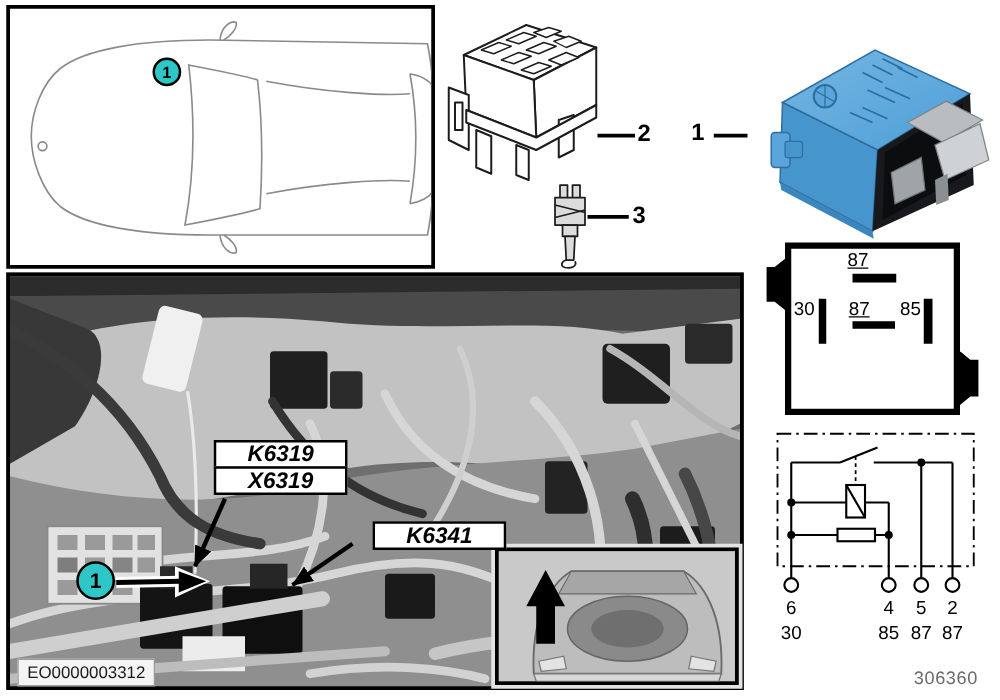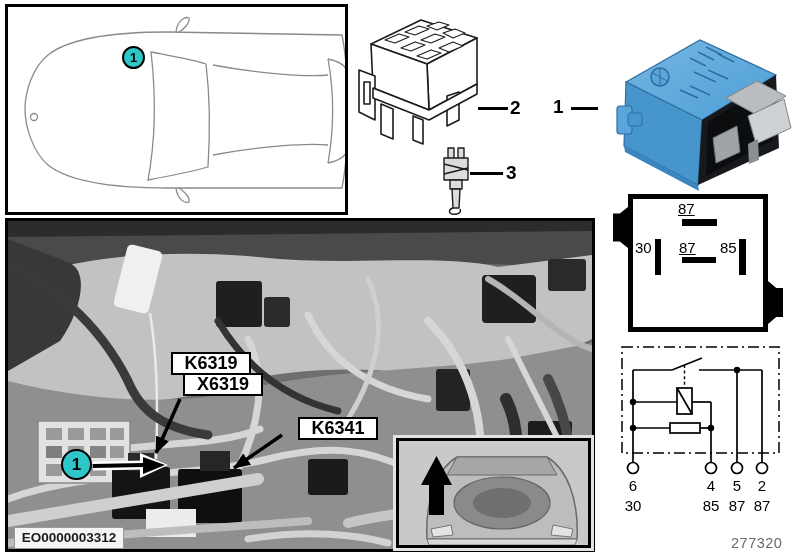--- a/index.html
+++ b/index.html
@@ -18,26 +18,26 @@
   .pin-diagram .bar{position:absolute;background:#000;}
   .pin-diagram .pinlabel{position:absolute;font-size:15px;color:#000;line-height:15px;}
   .pin-diagram .ul{text-decoration:underline;}
   .tab{position:absolute;background:#000;}
   .tab-left{left:-20px;top:8px;width:15px;height:41px;
       clip-path:polygon(100% 0,45% 16%,0 16%,0 84%,45% 84%,100% 100%);}
   .tab-right{right:-20px;top:82px;width:15px;height:43px;
       clip-path:polygon(0 0,55% 16%,100% 16%,100% 84%,55% 84%,0 100%);}
   
   .comp-label{position:absolute;z-index:6;}
-  .comp-label .cell{box-sizing:border-box;width:80px;height:23px;border:2px solid #000;
-      background:#fff;font-weight:bold;font-size:18px;line-height:19px;text-align:center;color:#000;}
-  .comp-label .cell + .cell{margin-top:-2px;margin-left:12px;}
+  .comp-label .cell{box-sizing:border-box;width:107px;height:23px;border:2px solid #000;
+      background:#fff;font-weight:bold;font-size:18px;line-height:19px;text-align:center;color:#000;font-style:italic;}
+  .comp-label .cell + .cell{margin-top:-2px;}
   .watermark{position:absolute;left:6px;top:306px;width:110px;height:22px;z-index:6;
       background:#f4f4f4;border:1px solid #9a9a9a;box-sizing:border-box;
-      font-size:13.5px;font-weight:bold;line-height:20px;text-align:center;color:#1a1a1a;}
+      font-size:13.5px;font-weight:normal;line-height:20px;text-align:center;color:#1a1a1a;}
   .inset{position:absolute;left:388px;top:217px;width:195px;height:110px;z-index:5;
       box-sizing:border-box;border:3px solid #000;background:#c9c9c9;box-shadow:0 0 0 3px #e3e3e3;}
   .doc-number{position:absolute;left:731px;top:535px;font-size:14.5px;color:#6a6a6a;letter-spacing:.5px;}
   svg{display:block;}
   svg text{font-family:"Liberation Sans",sans-serif;}
 </style>
 </head>
 <body>
 
 <div class="canvas">
@@ -303,15 +303,15 @@
         <polygon points="32,88 52,84 54,94 34,96" fill="#e3e3e3" stroke="#777" stroke-width="1"></polygon>
         <polygon points="154,84 174,88 172,96 152,94" fill="#e3e3e3" stroke="#777" stroke-width="1"></polygon>
         <g>
           <rect x="30" y="42" width="15" height="32" fill="#000"></rect>
           <polygon points="22,44 53,44 37.5,15" fill="#000"></polygon>
         </g>
       </svg>
     </div>
   </div>
 
-  <div class="doc-number">277320</div>
+  <div class="doc-number">306360</div>
 
 </div>
 
 </body></html>

